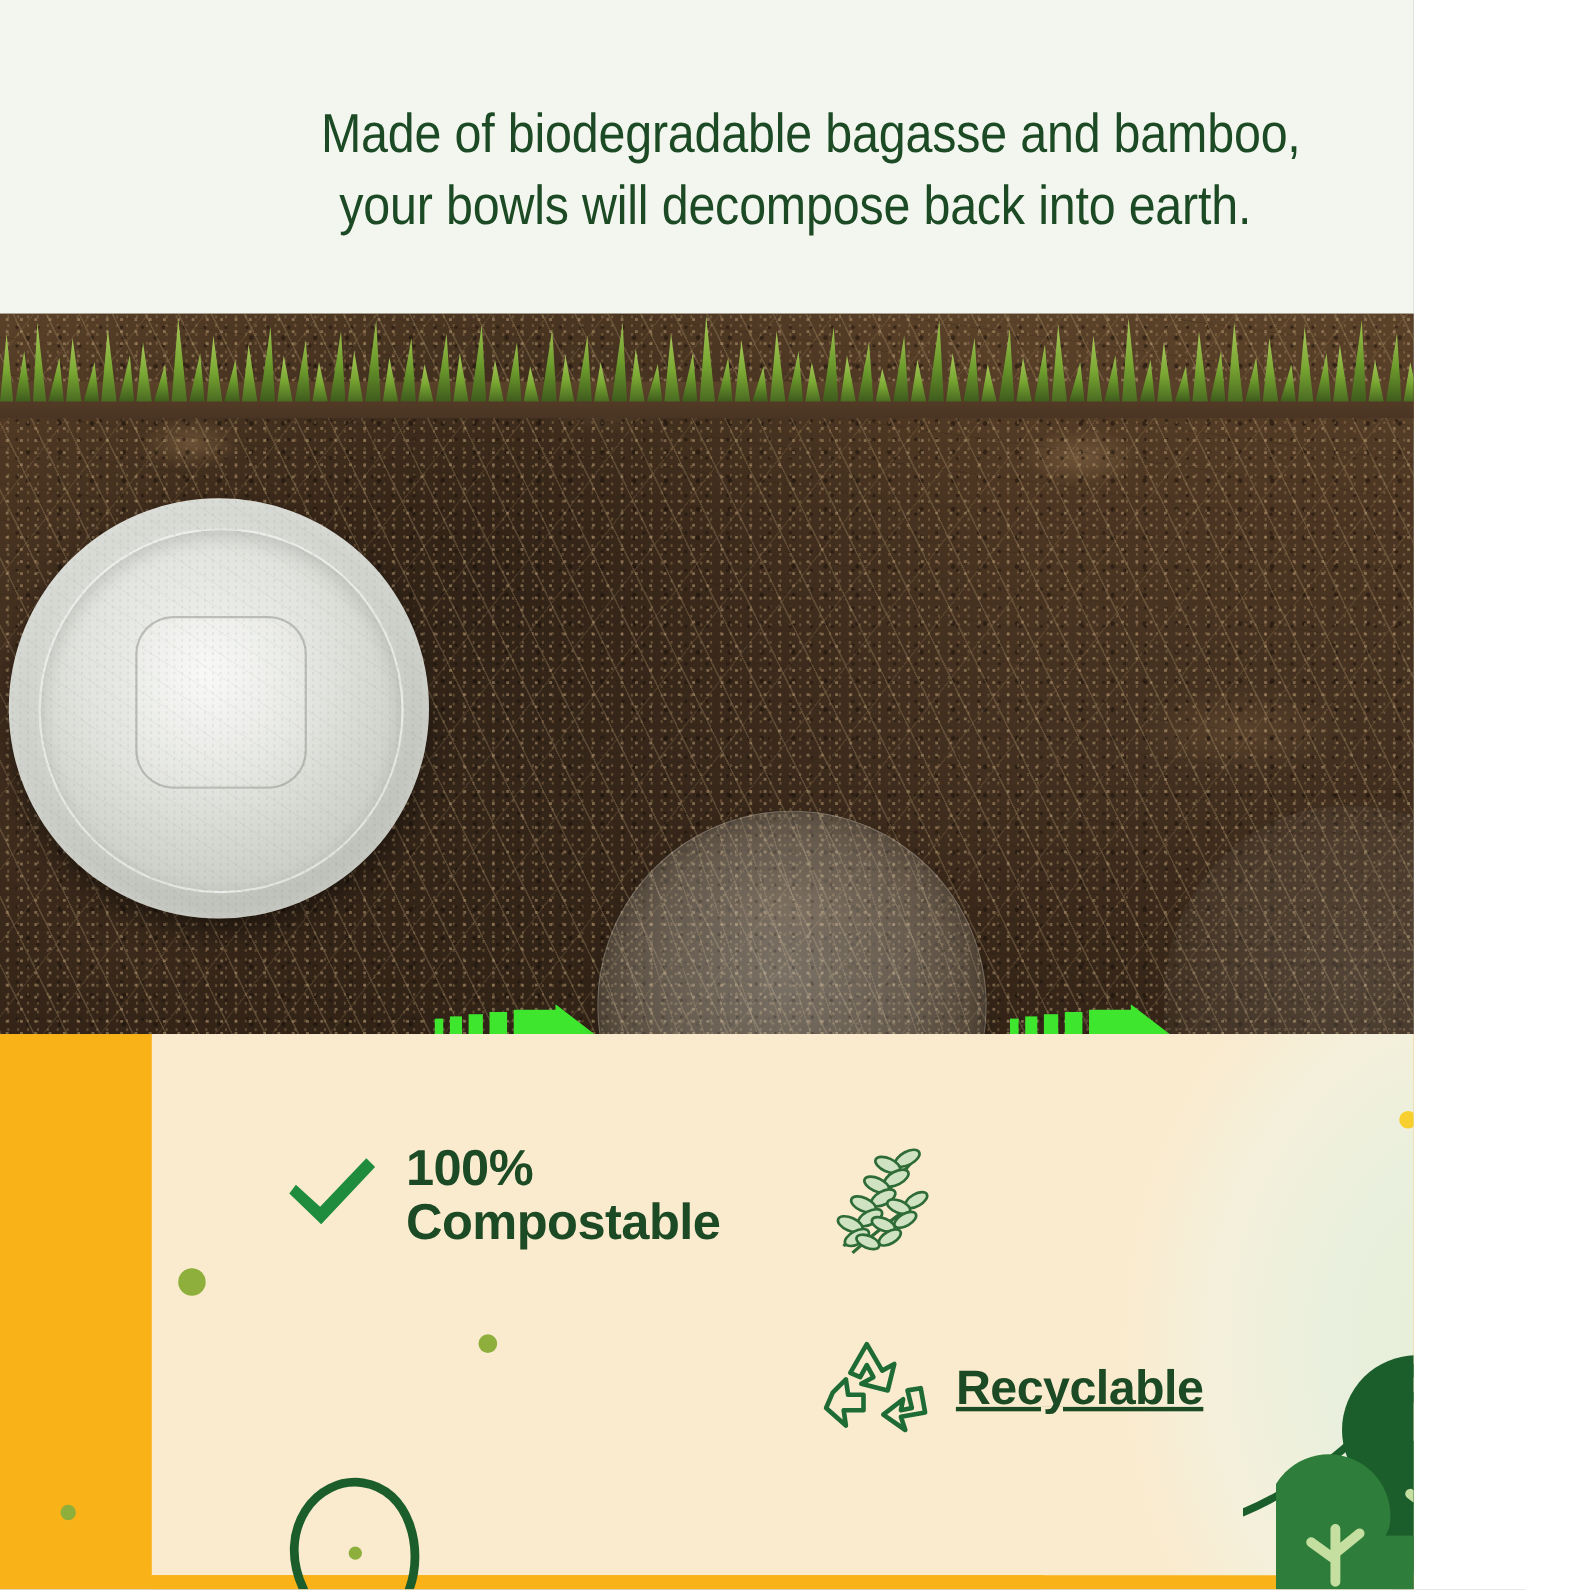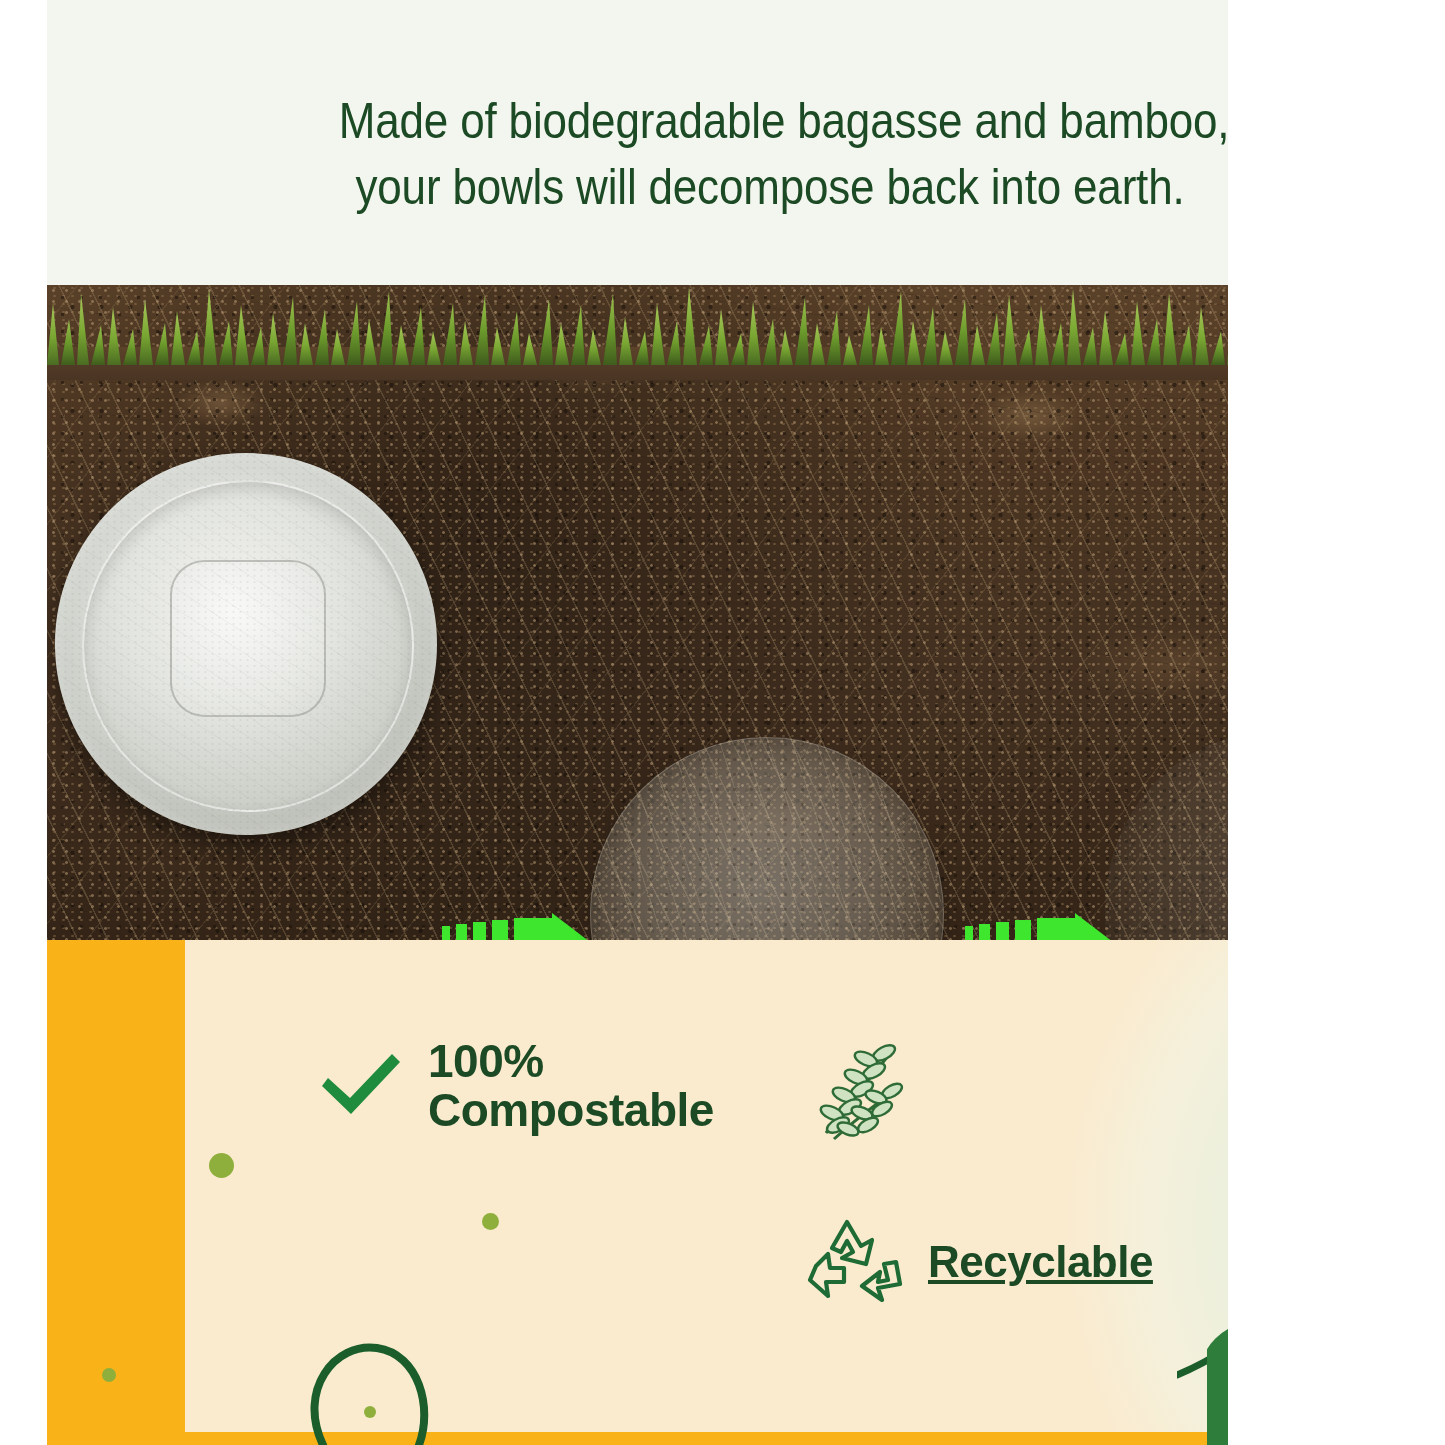--- a/index.html
+++ b/index.html
@@ -7,25 +7,24 @@
     margin: 0;
     padding: 0;
     background: #ffffff;
   }
   body {
     font-family: "Liberation Sans", sans-serif;
   }
 
   #page {
     position: relative;
-    width: 1181px;
+    width: 1285px;
     height: 1445px;
     overflow: hidden;
     background: #a3a3a3;
-    margin-left: 47px;
   }
 
   
   .headline-band {
     position: absolute;
     left: 0; top: 0;
     width: 1445px; height: 290px;
     background: #F2F6EE;
     display: flex;
     align-items: center;
@@ -235,21 +234,21 @@
   .dot { position: absolute; border-radius: 50%; }
   .dot-olive-lg { width: 25px; height: 25px; background: #8FAF3C; }
   .dot-olive-sm { width: 14px; height: 14px; background: #8FAF3C; }
   .dot-yellow   { width: 16px; height: 16px; background: #F7CF2E; }
 
   .vine { position: absolute; }
 
   
   .features {
     position: absolute;
-    left: 267px; top: 55px;
+    left: 255px; top: 55px;
     width: 930px; height: 330px;
   }
   .feature {
     position: absolute;
     display: flex;
     align-items: center;
     gap: 22px;
   }
   .f-compost   { left: 0px;   top: 42px; }
   .f-eco       { left: 490px; top: 42px; }

